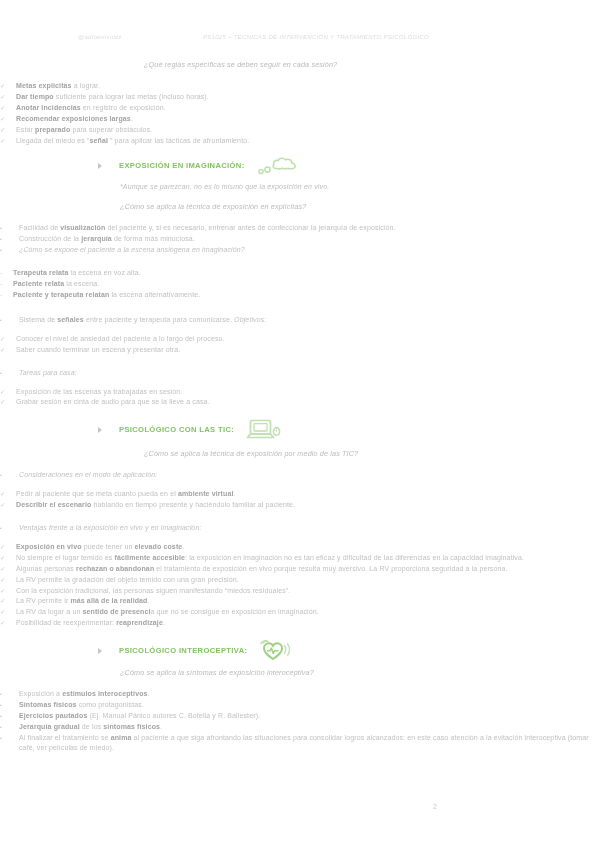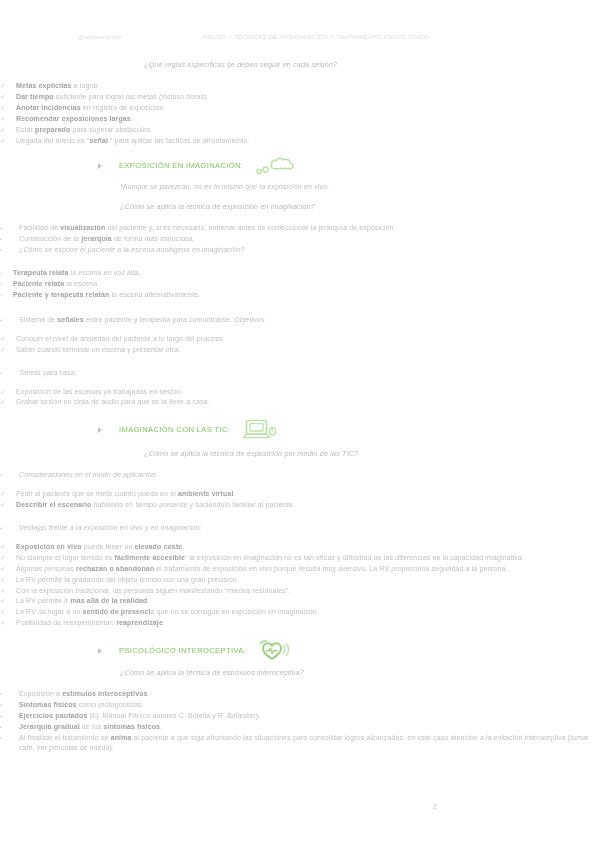--- a/index.html
+++ b/index.html
@@ -82,21 +82,21 @@
   .tri-marker {
     width: 0; height: 0;
     border-left: 4.5px solid #c4c4c4;
     border-top: 3.2px solid transparent;
     border-bottom: 3.2px solid transparent;
     margin-right: 17px;
     flex: 0 0 auto;
   }
   .section-title {
     font-size: 7.6px;
-    font-weight: normal;
+    font-weight: bold;
     color: #84c262;
     letter-spacing: 0.35px;
     white-space: nowrap;
   }
   .head-icon {
     margin-left: 12px;
     flex: 0 0 auto;
     display: inline-flex;
     align-items: center;
   }
@@ -225,21 +225,21 @@
           <circle cx="4" cy="15.5" r="2.1" fill="none" stroke="#bfe0ad" stroke-width="1.5"></circle>
           <circle cx="10.5" cy="13.5" r="2.6" fill="none" stroke="#bfe0ad" stroke-width="1.5"></circle>
           <path d="M19 12.5 C16.4 12.5 15.2 10.2 16.8 8.6 C15.6 6.2 18.2 3.6 21 4.6 C22.2 1.8 26.6 1.4 28.4 3.8 C31.4 2.2 35.2 4.2 34.8 7 C38.2 7.2 39.4 11 36.6 12.4 C35 13.2 31 12.1 29.4 12.6 C27.6 13.2 25.6 11.8 24 12.6 C22.6 13.3 20.6 12.5 19 12.5 Z" fill="none" stroke="#bfe0ad" stroke-width="1.6" stroke-linejoin="round"></path>
         </svg>
       </span>
     </div>
     <div class="gap10"></div>
 
     <p class="note-line">*Aunque se parezcan, no es lo mismo que la exposición en vivo.</p>
     <div class="gap12"></div>
-    <p class="q-line" style="padding-left:120px">¿Cómo se aplica la técnica de exposición en imaginación?</p>
+    <p class="q-line" style="padding-left:120px">¿Cómo se aplica la técnica de exposición en explícitas?</p>
     <div class="gap8"></div>
 
     <ul class="lv sq">
       <li>
         <span class="mk">▪</span>
         <span class="tx"><span>Facilidad de </span><b>visualización</b><span> del paciente y, si es necesario, entrenar antes de confeccionar la jerarquía de exposición.</span></span>
       </li>
       <li>
         <span class="mk">▪</span>
         <span class="tx"><span>Construcción de la </span><b>jerarquía</b><span> de forma más minuciosa.</span></span>
@@ -308,21 +308,21 @@
       <li>
         <span class="mk">✓</span>
         <span class="tx">Grabar sesión en cinta de audio para que se la lleve a casa.</span>
       </li>
     </ul>
 
     <div class="gap14"></div>
 
     <div class="section-head">
       <span class="tri-marker"></span>
-      <span class="section-title">IMAGINACIÓN CON LAS TIC:</span>
+      <span class="section-title">PSICOLÓGICO CON LAS TIC:</span>
       <span class="head-icon">
         <svg width="36" height="24" viewBox="0 0 36 24">
           <rect x="4.5" y="2.5" width="20" height="13.5" rx="1.6" fill="none" stroke="#bfe0ad" stroke-width="1.7"></rect>
           <rect x="8" y="5.6" width="13" height="7.4" rx="0.8" fill="none" stroke="#bfe0ad" stroke-width="1.3"></rect>
           <path d="M1.5 19.5 L27.5 19.5 L24.5 16 L4.5 16 Z" fill="none" stroke="#bfe0ad" stroke-width="1.7" stroke-linejoin="round"></path>
           <path d="M29.5 9.5 C32.4 9.5 33.6 11.4 33.6 13.6 C33.6 15.8 32.2 17.2 30.4 17.2 C28.6 17.2 27.4 15.8 27.4 13.8 C27.4 12.2 28.2 11 29.5 9.5 Z" fill="none" stroke="#bfe0ad" stroke-width="1.5"></path>
           <line x1="30.4" y1="11.6" x2="30.4" y2="13.4" stroke="#bfe0ad" stroke-width="1.2"></line>
         </svg>
       </span>
     </div>
@@ -408,21 +408,21 @@
           <path d="M8.5 10.8 L11 10.8 L12.4 8.2 L14.2 13.4 L15.7 10.8 L19.2 10.8" fill="none" stroke="#9fd083" stroke-width="1.5" stroke-linejoin="round" stroke-linecap="round"></path>
           <path d="M9.5 2.2 C7.6 1 5.2 1.6 4 3" fill="none" stroke="#bfe0ad" stroke-width="1.4" stroke-linecap="round"></path>
           <path d="M8.2 0.8 C5.4 0.2 2.8 1.6 1.6 3.6" fill="none" stroke="#bfe0ad" stroke-width="1.3" stroke-linecap="round"></path>
           <path d="M25.6 5.6 C27.2 7.4 27.2 11.2 25.6 13.4" fill="none" stroke="#bfe0ad" stroke-width="1.4" stroke-linecap="round"></path>
           <path d="M28.6 4 C31.2 7 31.2 12.2 28.6 15.2" fill="none" stroke="#bfe0ad" stroke-width="1.3" stroke-linecap="round"></path>
         </svg>
       </span>
     </div>
     <div class="gap10"></div>
 
-    <p class="q-line" style="padding-left:120px">¿Cómo se aplica la técnica de estímulos interoceptiva?</p>
+    <p class="q-line" style="padding-left:120px">¿Cómo se aplica la síntomas de exposición interoceptiva?</p>
     <div class="gap8"></div>
 
     <ul class="lv sq">
       <li>
         <span class="mk">▪</span>
         <span class="tx"><span>Exposición a </span><b>estímulos interoceptivos</b><span>.</span></span>
       </li>
       <li>
         <span class="mk">▪</span>
         <span class="tx"><b>Síntomas físicos</b><span> como protagonistas.</span></span>

